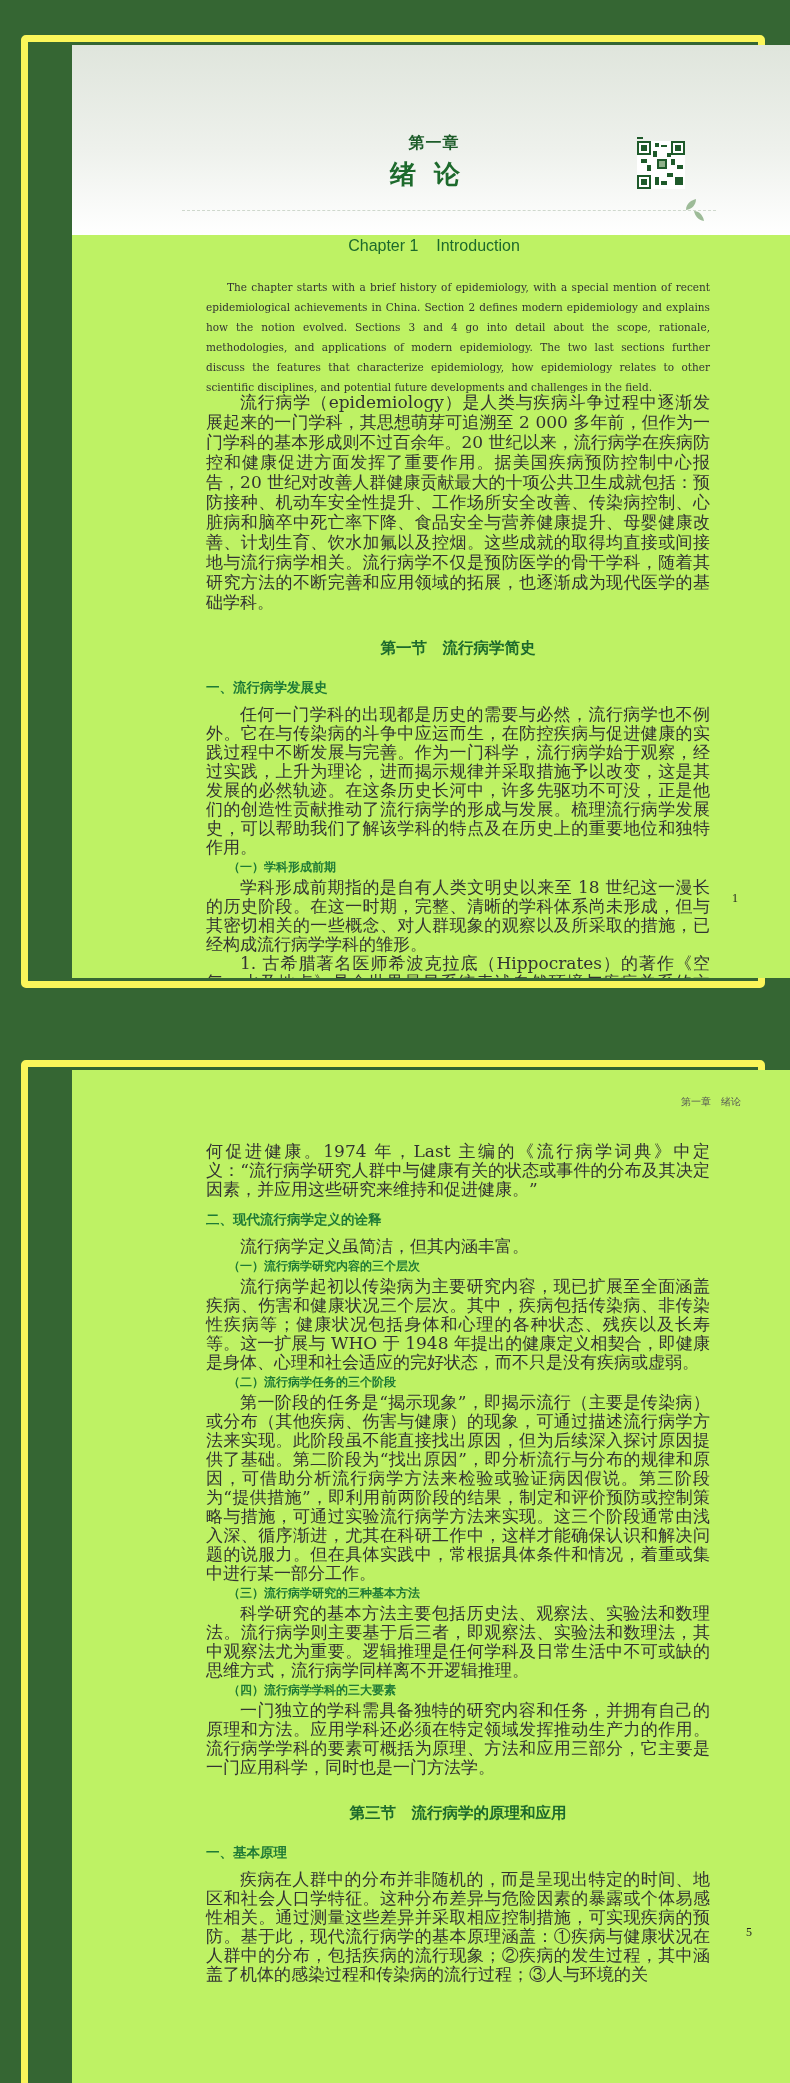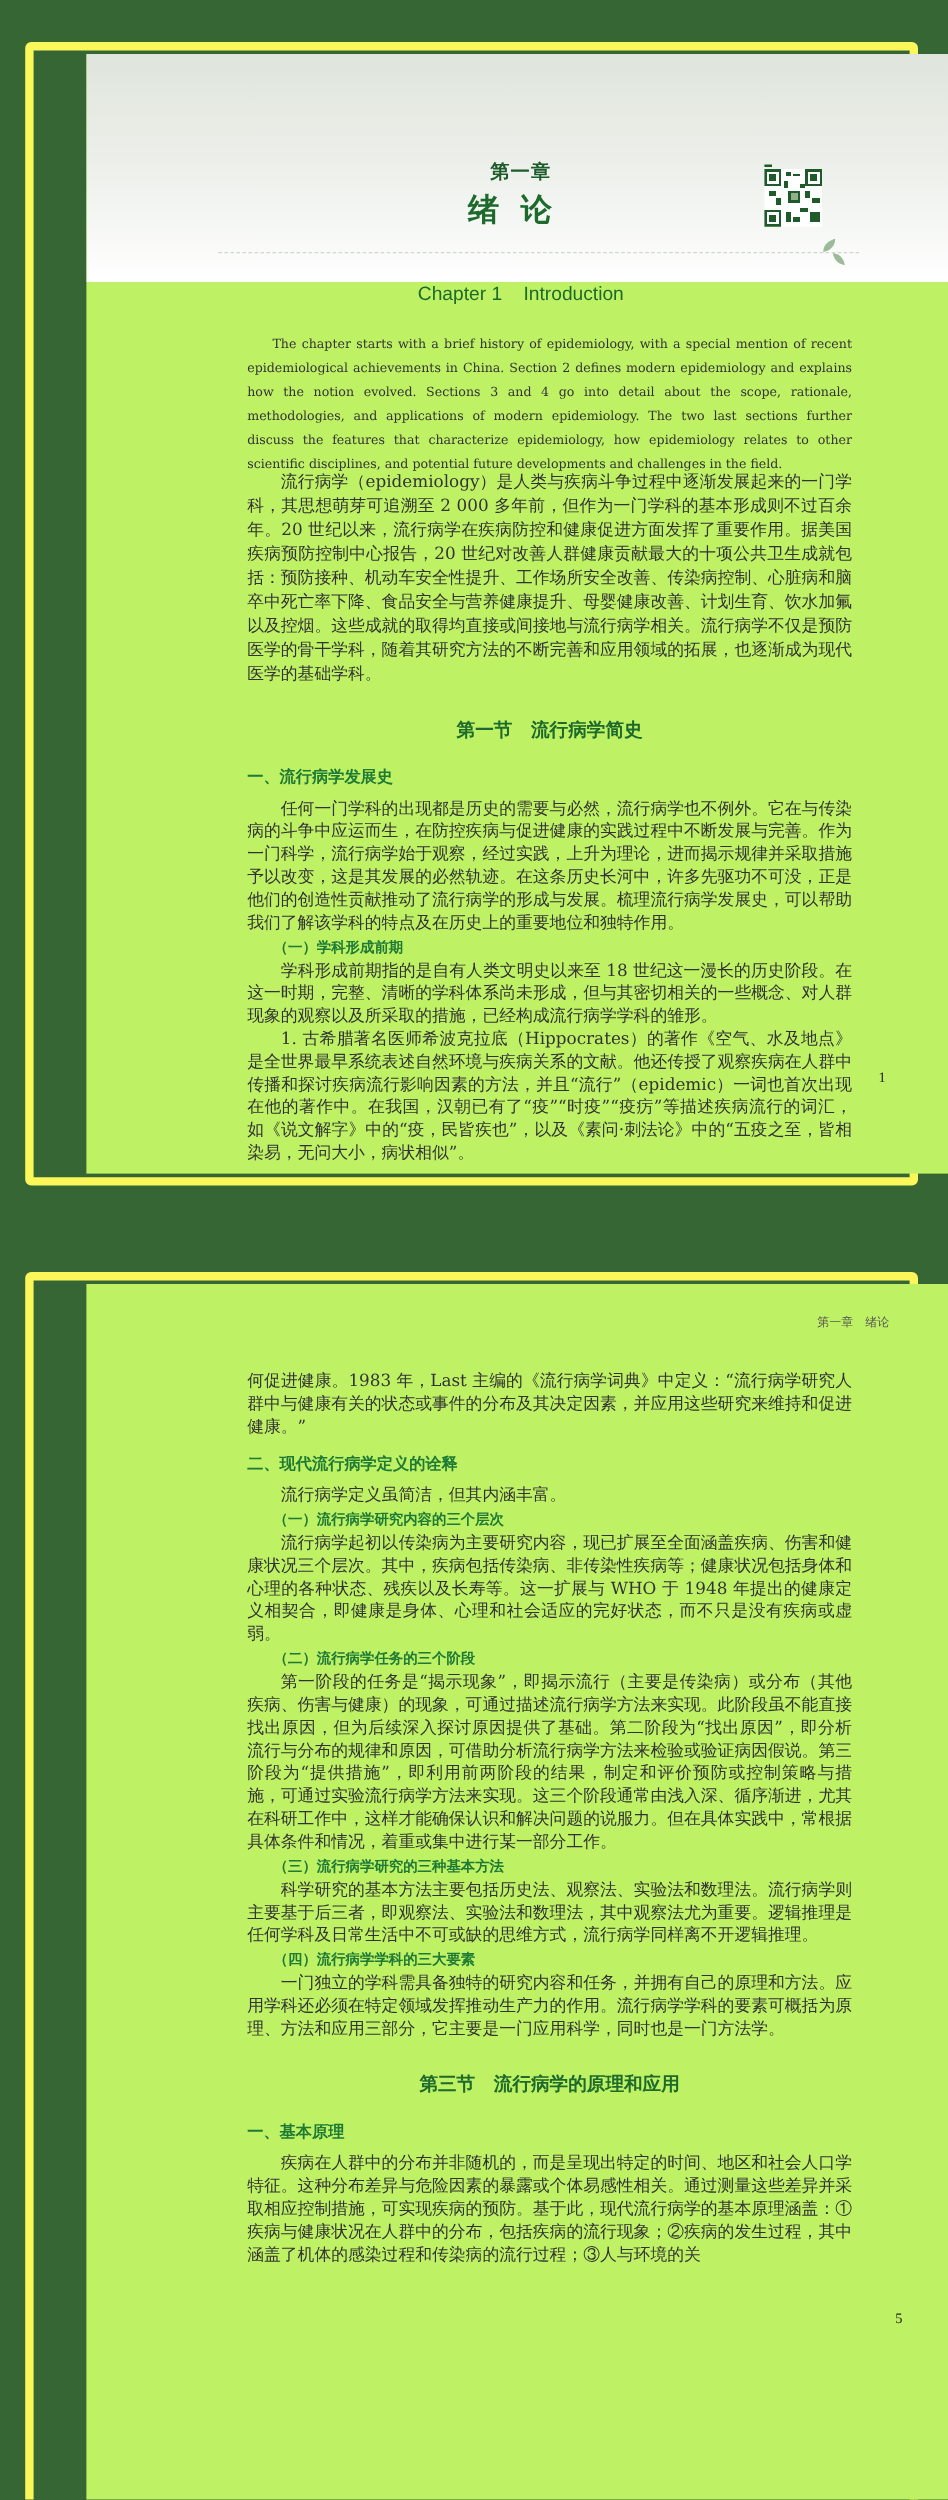--- a/index.html
+++ b/index.html
@@ -17,21 +17,21 @@
   .chap-title { position:absolute; top:112px; left:0; right:0; text-align:center; font-family:"DejaVu Sans",sans-serif;
                 font-size:26px; color:#1d6a2c; font-weight:bold; letter-spacing:18px; }
   .qr { position:absolute; left:565px; top:92px; width:48px; height:52px; }
   .qr svg { width:100%; height:100%; }
   .divider { position:absolute; left:110px; right:80px; top:165px; border-top:1px dashed #cfd8cd; }
   .leaf { position:absolute; left:612px; top:153px; width:22px; height:24px; }
   .en-title { position:absolute; top:192px; left:0; right:0; text-align:center; font-family:"Liberation Sans",sans-serif;
               font-size:16px; color:#1d6a2c; }
   .content { position:absolute; left:134px; width:504px; }
   .en-abstract { top:232px; font-size:10.5px; line-height:20px; text-align:justify; color:#333; }
-  p { margin:0; text-indent:2em; text-align:justify; font-size:14px; line-height:19px; color:#333; }
+  p { margin:0; text-indent:2em; text-align:justify; font-size:17px; line-height:19px; color:#333; }
   p.noindent { text-indent:0; }
   .sec-title { text-align:center; font-family:"DejaVu Sans",sans-serif; font-weight:bold; color:#1d6a2c; font-size:15.5px; margin:26px 0 20px; }
   .h1 { font-family:"DejaVu Sans",sans-serif; font-weight:bold; color:#1f7a36; font-size:13.5px; margin:10px 0 8px; padding-left:0; }
   .h2 { font-family:"DejaVu Sans",sans-serif; color:#1f7a36; font-size:12px; font-weight:bold; margin:1px 0 1px 22px; line-height:19px; }
   .page-num { position:absolute; font-family:"Liberation Serif",serif; font-size:12px; color:#222; }
   .running-head { position:absolute; right:55px; top:25px; font-family:"DejaVu Sans",sans-serif; font-size:10px; color:#555; }
 </style>
 </head>
 <body>
 
@@ -92,21 +92,21 @@
       <p>1. 古希腊著名医师希波克拉底（Hippocrates）的著作《空气、水及地点》是全世界最早系统表述自然环境与疾病关系的文献。他还传授了观察疾病在人群中传播和探讨疾病流行影响因素的方法，并且“流行”（epidemic）一词也首次出现在他的著作中。在我国，汉朝已有了“疫”“时疫”“疫疠”等描述疾病流行的词汇，如《说文解字》中的“疫，民皆疾也”，以及《素问·刺法论》中的“五疫之至，皆相染易，无问大小，病状相似”。</p>
     </div>
     <div class="page-num" style="right:58px; top:846px;">1</div>
   </div>
 </div>
 
 <div class="page-frame" id="page2">
   <div class="page">
     <div class="running-head" style="white-space:pre;">第一章　绪论</div>
     <div class="content" style="top:72px;">
-      <p class="noindent">何促进健康。1983 年，Last 主编的《流行病学词典》中定义：“流行病学研究人群中与健康有关的状态或事件的分布及其决定因素，并应用这些研究来维持和促进健康。”</p>
+      <p class="noindent">何促进健康。1974 年，Last 主编的《流行病学词典》中定义：“流行病学研究人群中与健康有关的状态或事件的分布及其决定因素，并应用这些研究来维持和促进健康。”</p>
       <div class="h1" style="margin-top:12px;">二、现代流行病学定义的诠释</div>
       <p>流行病学定义虽简洁，但其内涵丰富。</p>
       <div class="h2">（一）流行病学研究内容的三个层次</div>
       <p>流行病学起初以传染病为主要研究内容，现已扩展至全面涵盖疾病、伤害和健康状况三个层次。其中，疾病包括传染病、非传染性疾病等；健康状况包括身体和心理的各种状态、残疾以及长寿等。这一扩展与 WHO 于 1948 年提出的健康定义相契合，即健康是身体、心理和社会适应的完好状态，而不只是没有疾病或虚弱。</p>
       <div class="h2">（二）流行病学任务的三个阶段</div>
       <p>第一阶段的任务是“揭示现象”，即揭示流行（主要是传染病）或分布（其他疾病、伤害与健康）的现象，可通过描述流行病学方法来实现。此阶段虽不能直接找出原因，但为后续深入探讨原因提供了基础。第二阶段为“找出原因”，即分析流行与分布的规律和原因，可借助分析流行病学方法来检验或验证病因假说。第三阶段为“提供措施”，即利用前两阶段的结果，制定和评价预防或控制策略与措施，可通过实验流行病学方法来实现。这三个阶段通常由浅入深、循序渐进，尤其在科研工作中，这样才能确保认识和解决问题的说服力。但在具体实践中，常根据具体条件和情况，着重或集中进行某一部分工作。</p>
       <div class="h2">（三）流行病学研究的三种基本方法</div>
       <p>科学研究的基本方法主要包括历史法、观察法、实验法和数理法。流行病学则主要基于后三者，即观察法、实验法和数理法，其中观察法尤为重要。逻辑推理是任何学科及日常生活中不可或缺的思维方式，流行病学同样离不开逻辑推理。</p>
       <div class="h2">（四）流行病学学科的三大要素</div>
       <p>一门独立的学科需具备独特的研究内容和任务，并拥有自己的原理和方法。应用学科还必须在特定领域发挥推动生产力的作用。流行病学学科的要素可概括为原理、方法和应用三部分，它主要是一门应用科学，同时也是一门方法学。</p>

